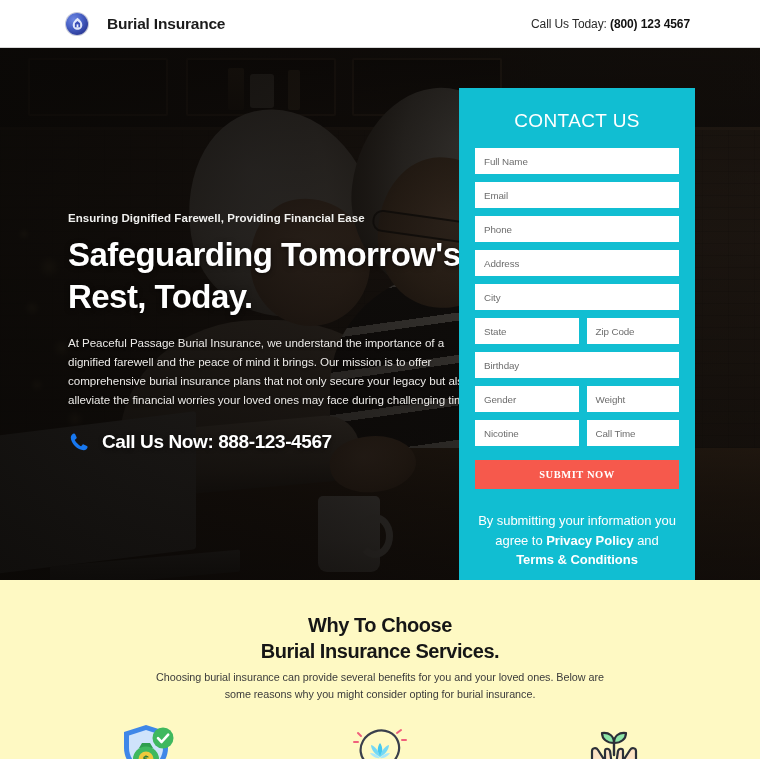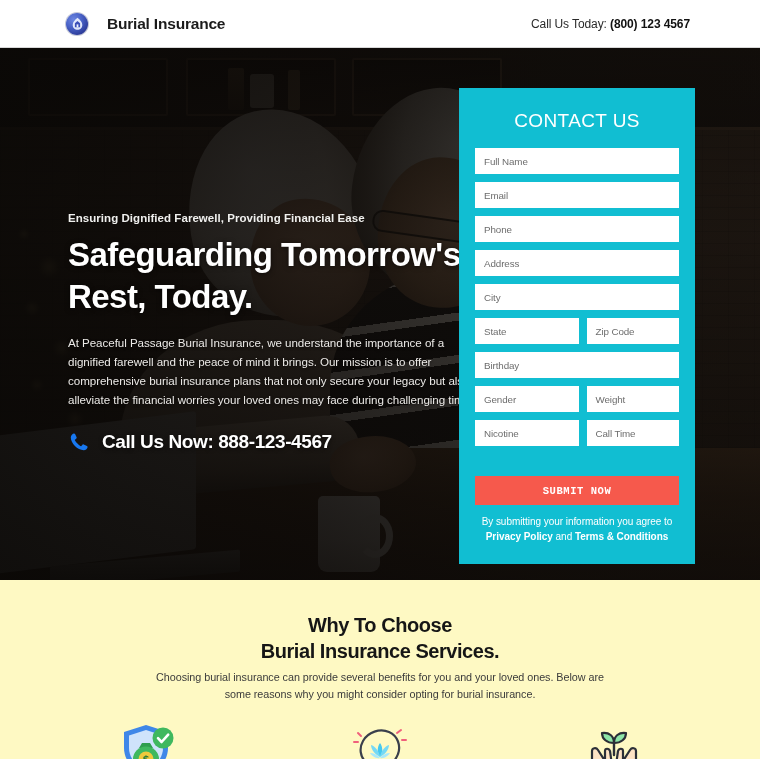--- a/index.html
+++ b/index.html
@@ -210,24 +210,24 @@
   .fld {
     flex: 1; min-width: 0; height: 26px; background: #ffffff;
     display: flex; align-items: center; padding: 0 9px;
     font-size: 9.8px; color: #6d6d6d; letter-spacing: -.1px;
     position: relative; border: 0; font-family: inherit;
   }
   .fld.sel { padding-right: 20px; }
   .submit {
     width: 100%; height: 29px; background: #f6594c; border: 0; color: #fff;
     font-size: 10.5px; font-weight: 700; letter-spacing: .55px;
-    font-family: Liberation Mono, monospace; cursor: pointer; margin-top: 22px;
+    font-family: Liberation Serif, serif; cursor: pointer; margin-top: 6px;
   }
   .disclaim {
-    margin-top: 9px; font-size: 10px; line-height: 1.5; color: #ffffff;
+    margin-top: 22px; font-size: 13px; line-height: 1.5; color: #ffffff;
     text-align: center; letter-spacing: -.05px;
   }
   .disclaim b { font-weight: 700; }
 
   
   .why {
     position: relative; background: #fef9c3; padding: 32px 0 16px;
     height: 179px;
   }
   .why-h {

